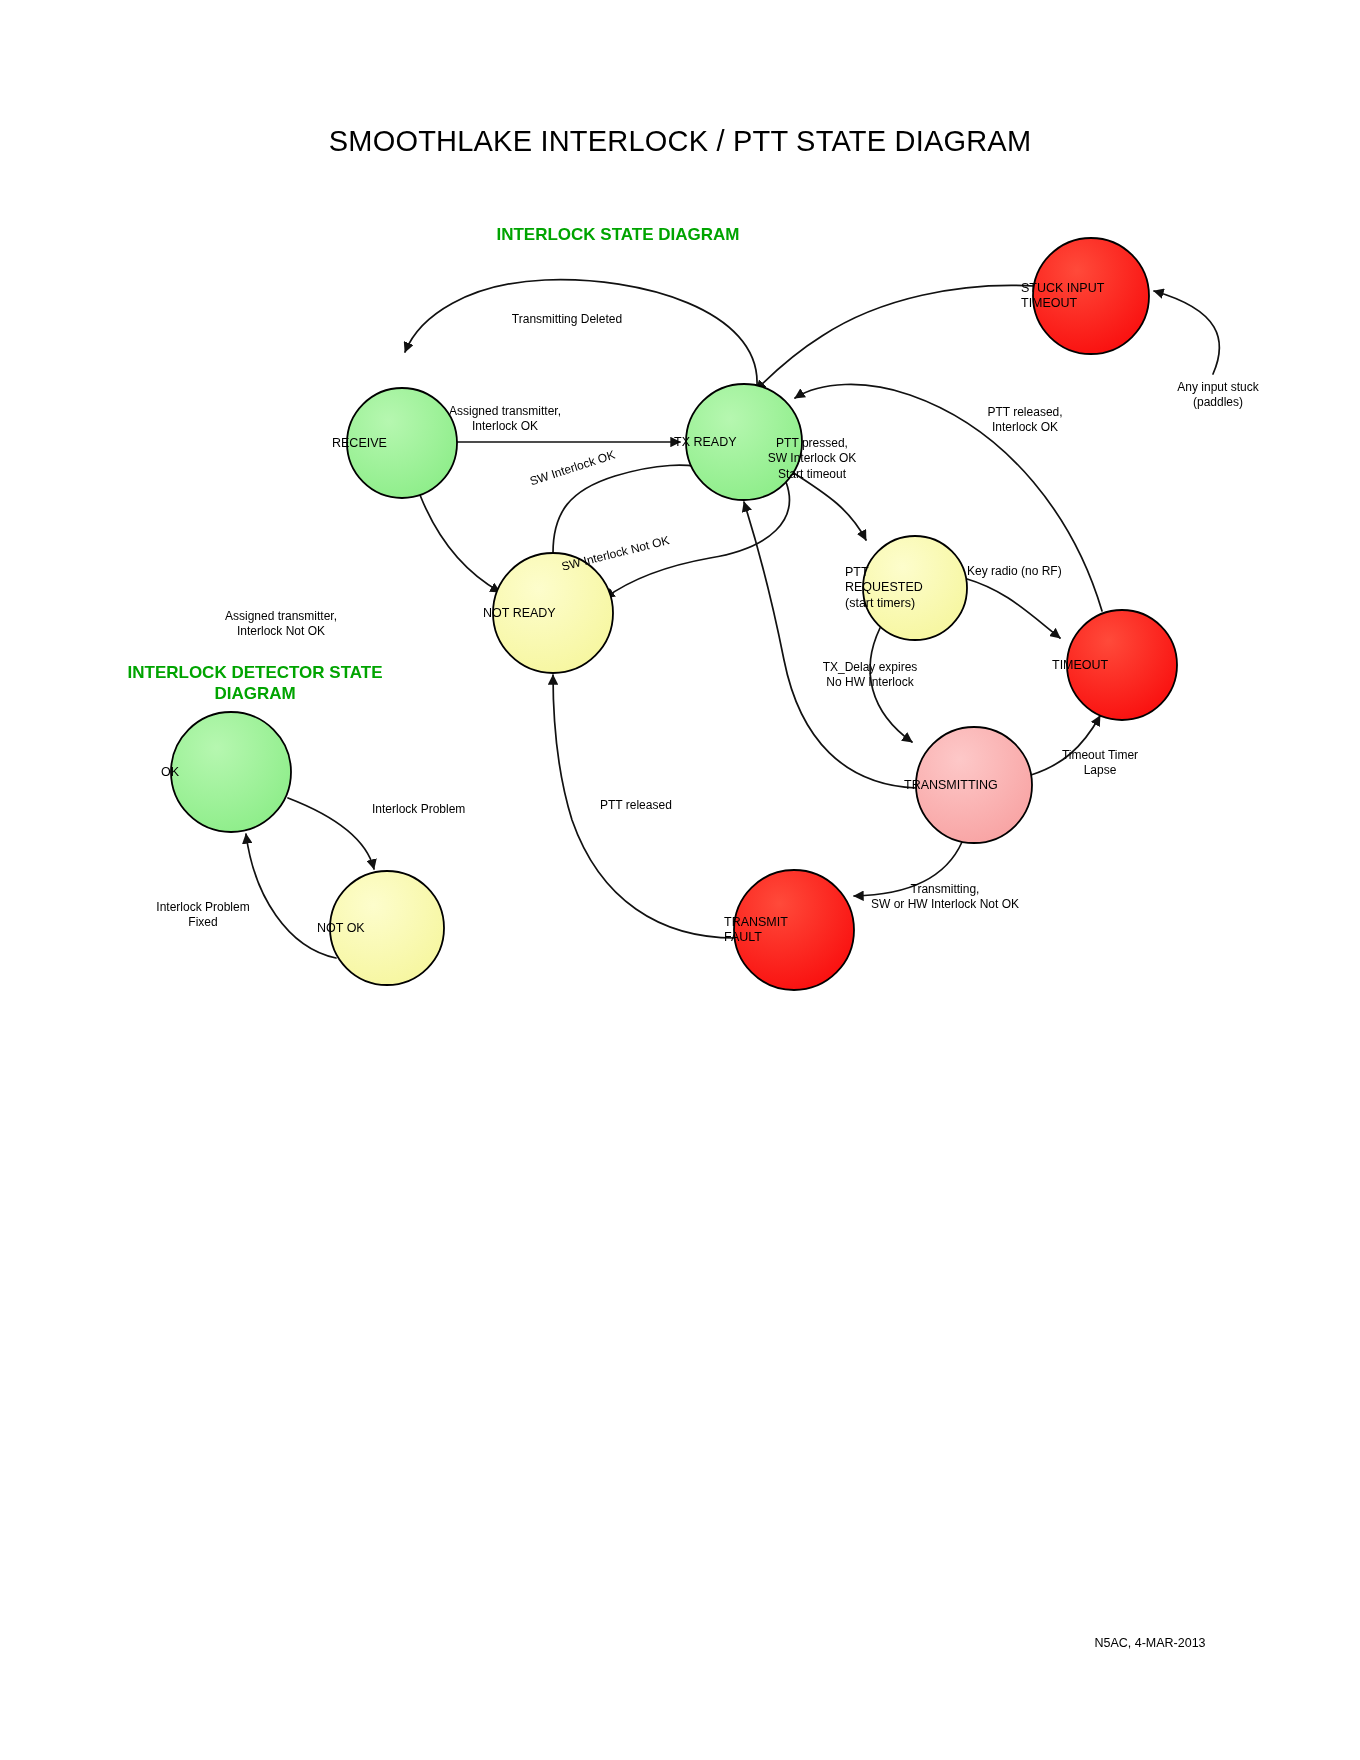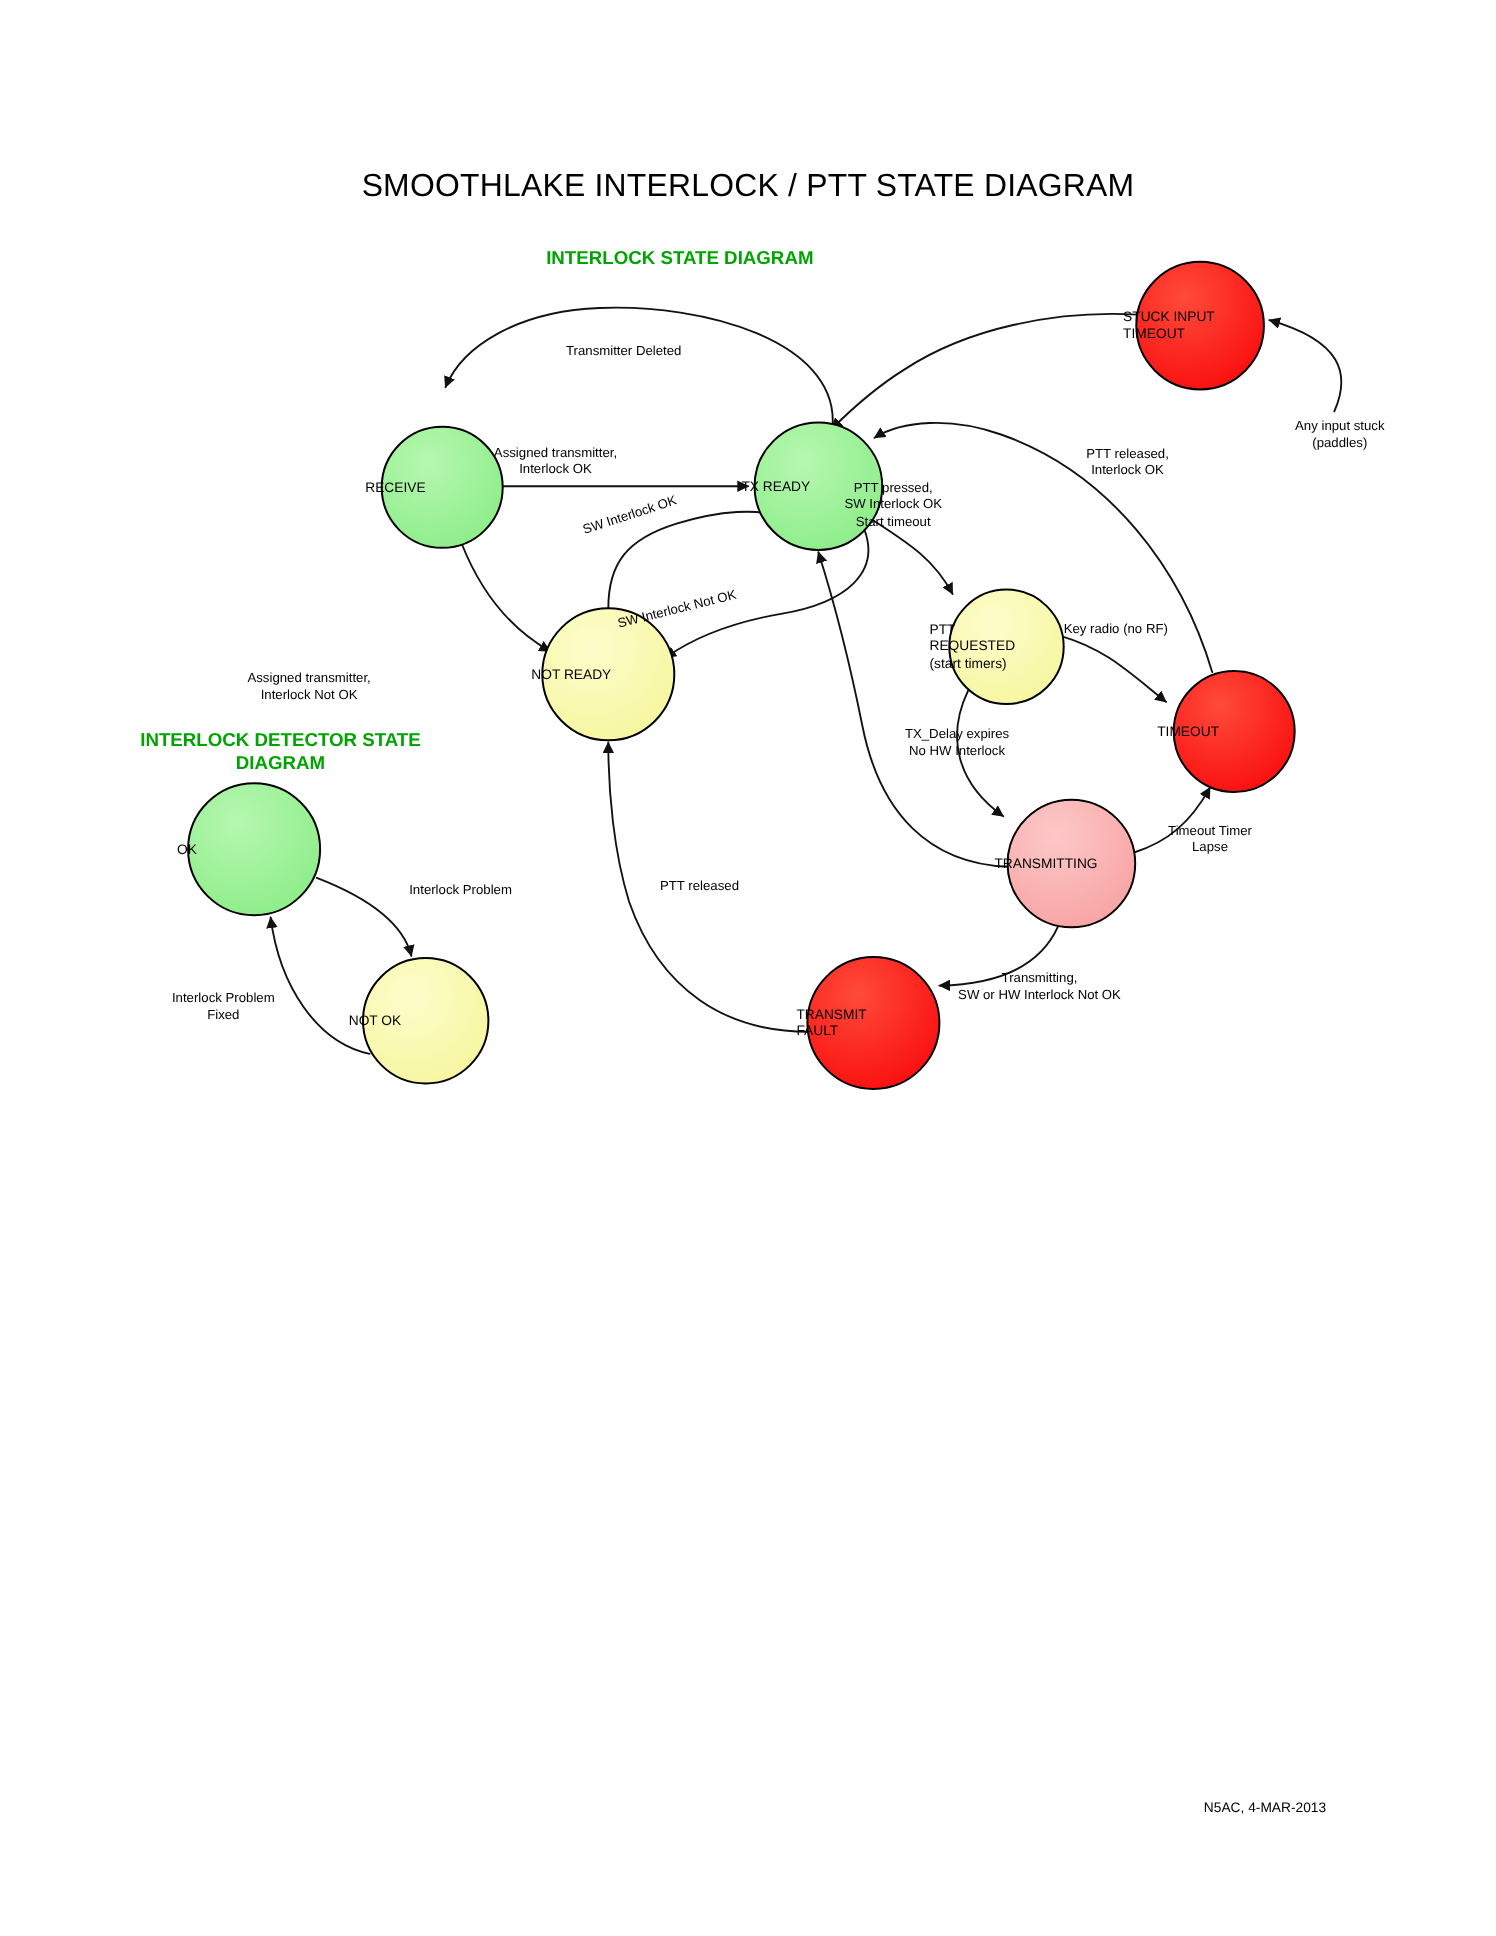--- a/index.html
+++ b/index.html
@@ -25,21 +25,20 @@
   .page-title {
     position: absolute;
     left: 0;
     top: 125px;
     width: 1360px;
     text-align: center;
     font-size: 29px;
     letter-spacing: 0.2px;
     color: #000;
     white-space: nowrap;
-    margin-top: 28px;
   }
   .section-title {
     position: absolute;
     color: #00a400;
     font-size: 17px;
     font-weight: bold;
     text-align: center;
     line-height: 1.22;
   }
   #interlock-title { left: 403px; top: 225px; width: 430px; }
@@ -147,21 +146,21 @@
 <div class="node-label" style="left:845px; top:565px; width:140px;">PTT
 REQUESTED
 (start timers)</div>
 <div class="node-label" style="left:1052px; top:658px; width:140px;">TIMEOUT</div>
 <div class="node-label" style="left:904px; top:778px; width:140px;">TRANSMITTING</div>
 <div class="node-label" style="left:724px; top:915px; width:140px;">TRANSMIT
 FAULT</div>
 <div class="node-label" style="left:161px; top:765px; width:140px;">OK</div>
 <div class="node-label" style="left:317px; top:921px; width:140px;">NOT OK</div>
 
-<div class="edge-label center" style="left:487px; top:312px; width:160px;">Transmitter Deleted</div>
+<div class="edge-label center" style="left:487px; top:312px; width:160px;">Transmitting Deleted</div>
 <div class="edge-label center" style="left:425px; top:404px; width:160px;">Assigned transmitter,
 Interlock OK</div>
 <div class="edge-label center" style="left:196px; top:609px; width:170px;">Assigned transmitter,
 Interlock Not OK</div>
 <div class="edge-label rot-neg18" style="left:528px; top:475px; width:140px;">SW Interlock OK</div>
 <div class="edge-label rot-neg14" style="left:560px; top:560px; width:160px;">SW Interlock Not OK</div>
 <div class="edge-label center" style="left:722px; top:436px; width:180px;">PTT pressed,
 SW Interlock OK
 Start timeout</div>
 <div class="edge-label" style="left:967px; top:564px; width:140px;">Key radio (no RF)</div>

